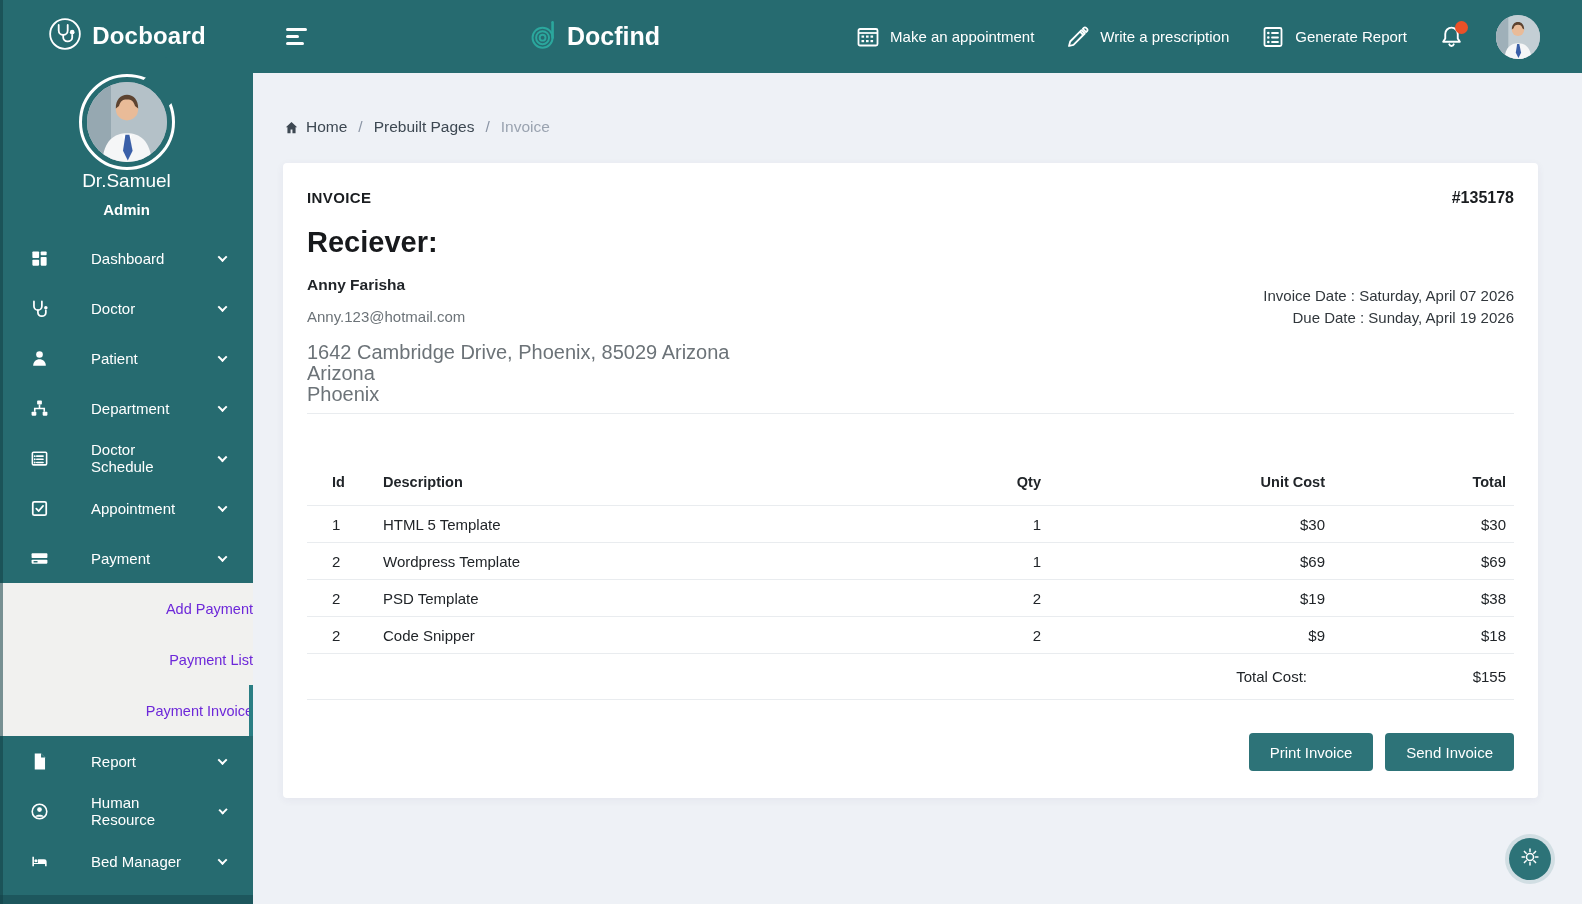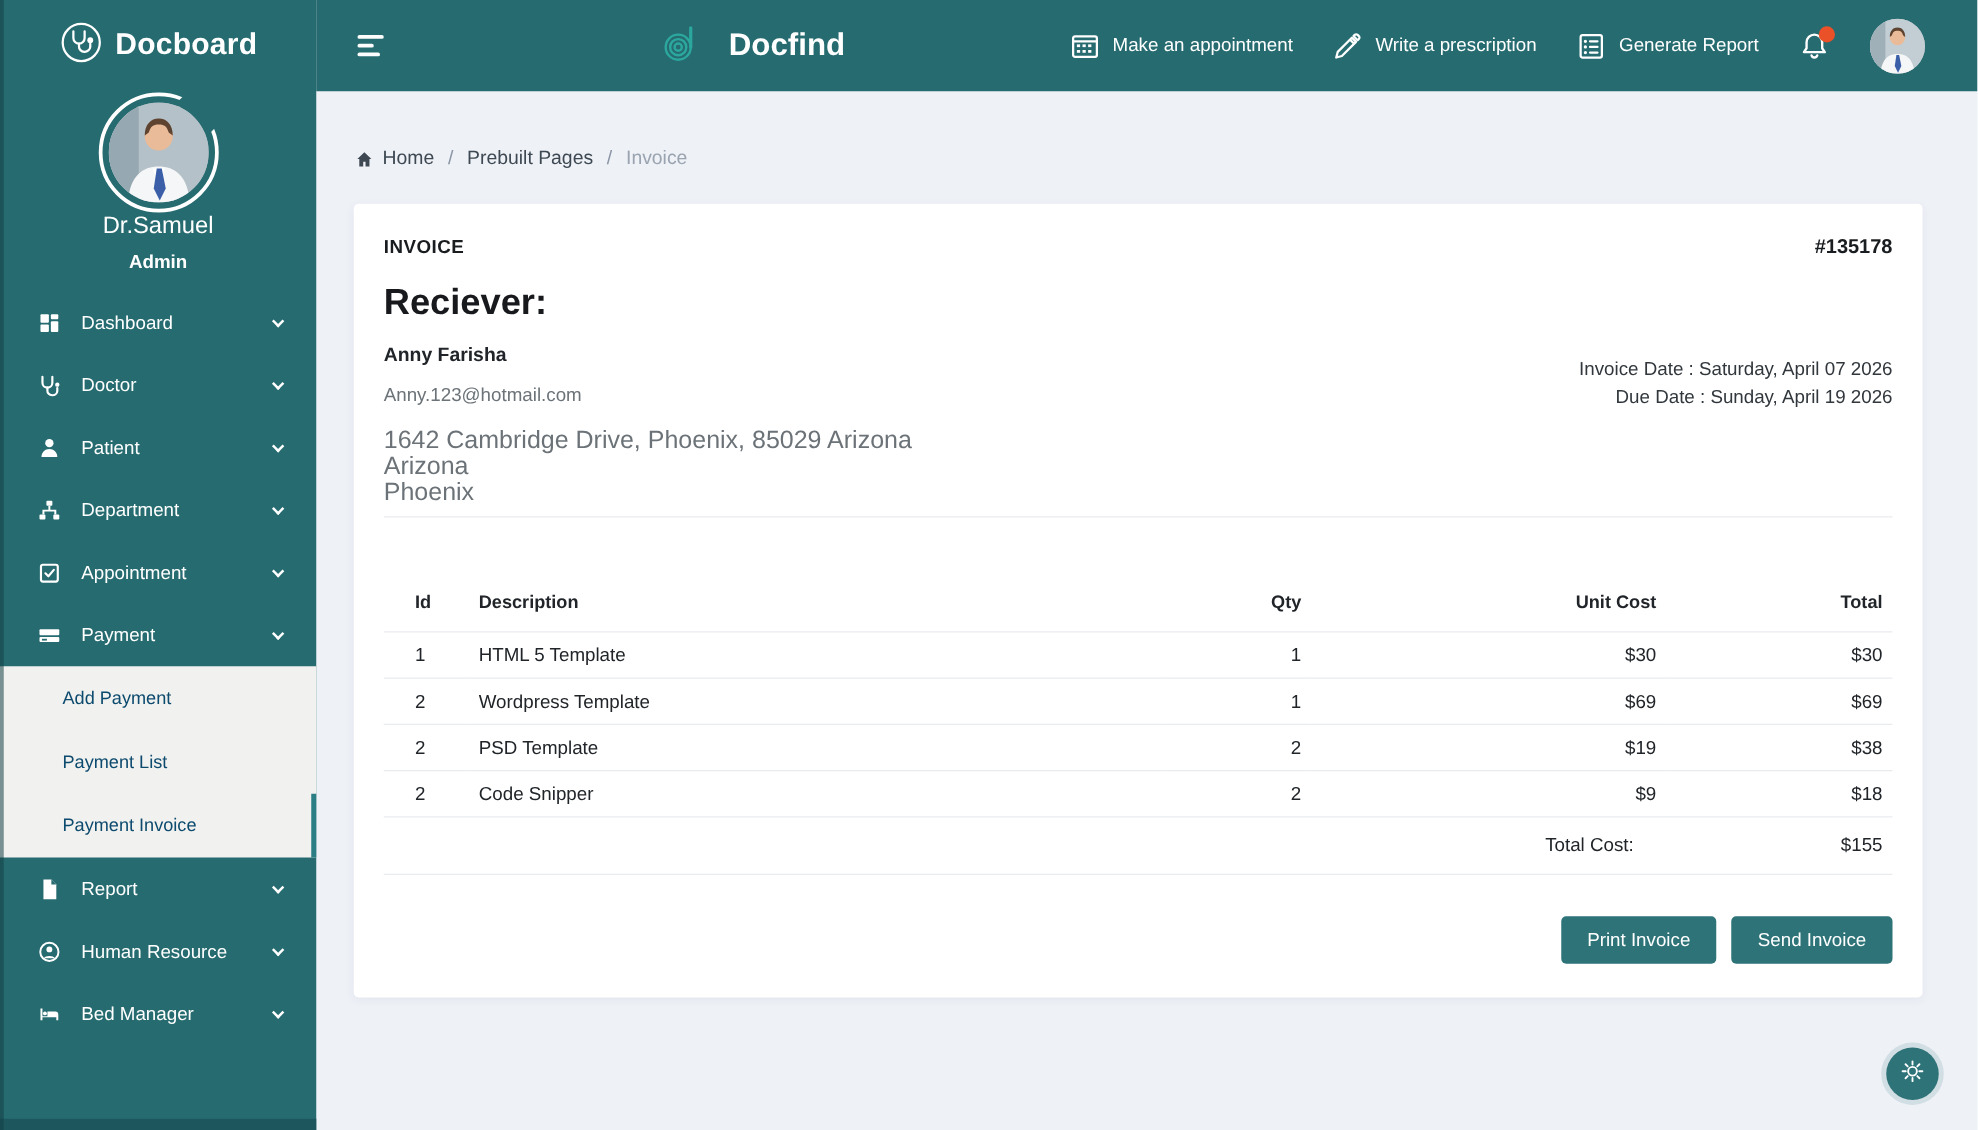--- a/index.html
+++ b/index.html
@@ -19,37 +19,37 @@
   .brand-text { color:#fff; font-size:24px; font-weight:700; letter-spacing:.2px; }
   .avatar-wrap { position:relative; width:96px; height:96px; margin:18px auto 0; }
   .avatar-ring { position:absolute; inset:0; border-radius:50%; border:3px solid #fff; }
   .ring-gap { position:absolute; width:36px; height:36px; right:-9px; top:-9px; background:#266b70; transform:rotate(45deg); }
   .avatar-photo { position:absolute; inset:8px; border-radius:50%; overflow:hidden; background:#aebec6; }
   .avatar-photo svg { width:100%; height:100%; display:block; }
   .user-name { margin-top:0; text-align:center; color:#fff; font-size:19px; }
   .user-role { margin-top:9px; text-align:center; color:#fff; font-size:15px; font-weight:700; }
 
   .menu { margin-top:15px; }
-  .menu-item { height:50px; display:flex; align-items:center; padding:0 27px 0 30px; color:#fff; font-size:15px; cursor:pointer; }
+  .menu-item { height:50px; display:flex; align-items:center; padding:0 27px 0 30px; color:#fff; font-size:15px; cursor:pointer;gap:26px; }
   .menu-icon { width:19px; height:19px; margin-right:16px; flex:none; color:#fff; }
   .menu-icon svg { width:100%; height:100%; display:block; }
   .chev { margin-left:auto; width:7px; height:7px; border-right:2px solid #fff; border-bottom:2px solid #fff; transform:rotate(45deg) translate(-1px,-1px); }
   .submenu { background:#f1f1ef; }
-  .submenu-item { height:51px; display:flex; align-items:center; padding-left:50px; color:#0c4a6e; font-size:14.5px; position:relative; cursor:pointer; }
+  .submenu-item { height:51px; display:flex; align-items:center; padding-left:50px; color:#6d28d9; font-size:14.5px; position:relative; cursor:pointer;justify-content:flex-end; }
   .submenu-item.active::after { content:""; position:absolute; right:0; top:0; width:4px; height:100%; background:#2a7e84; }
   .sidebar-bottom { position:absolute; left:0; bottom:0; width:100%; height:9px; background:#1d575d; }
 
   
   .header { position:absolute; left:253px; top:0; width:1329px; height:73px; background:#266b70; display:flex; align-items:center; z-index:9; }
   .hamburger { margin-left:33px; width:22px; cursor:pointer; }
   .hamburger span { display:block; height:2.5px; background:#fdfdfd; border-radius:2px; margin-bottom:4.5px; }
   .hamburger span:nth-child(1){ width:21px; }
   .hamburger span:nth-child(2){ width:13px; }
   .hamburger span:nth-child(3){ width:18px; margin-bottom:0; }
-  .logo { position:absolute; left:276px; top:0; height:73px; display:flex; align-items:center; gap:23px; }
+  .logo { position:absolute; left:276px; top:0; height:73px; display:flex; align-items:center; gap:7px; }
   .logo-text { color:#fff; font-size:25px; font-weight:700; }
   .header-nav { margin-left:auto; display:flex; align-items:center; gap:32px; margin-right:42px; }
   .nav-item { display:flex; align-items:center; gap:10px; color:#fff; font-size:15px; cursor:pointer; }
   .nav-item svg { width:24px; height:24px; display:block; }
   .bell-wrap { position:relative; cursor:pointer; }
   .bell-wrap svg { width:25px; height:25px; display:block; }
   .bell-dot { position:absolute; right:-4px; top:-3px; width:13px; height:13px; border-radius:50%; background:#ea5128; }
   .top-avatar { width:44px; height:44px; border-radius:50%; overflow:hidden; background:#aebec6; cursor:pointer; }
   .top-avatar svg { width:100%; height:100%; display:block; }
 
@@ -176,20 +176,31 @@
             <rect x="9" y="2" width="6" height="5" rx="1"></rect>
             <rect x="2" y="16" width="6" height="5" rx="1"></rect>
             <rect x="16" y="16" width="6" height="5" rx="1"></rect>
             <path d="M11 7h2v4h6v5h-2v-3H7v3H5v-5h6z"></path>
           </svg>
       </span>
       <span>Department</span>
       <span class="chev"></span>
     </div>
 
+    <div class="menu-item">
+      <span class="menu-icon">
+        <svg viewBox="0 0 24 24" fill="none" stroke="#fff" stroke-width="2">
+            <rect x="3" y="4" width="18" height="16" rx="1.5"></rect>
+            <path d="M8.5 9h8M8.5 13h8M8.5 17h8" stroke-linecap="round"></path>
+            <path d="M6 9h.01M6 13h.01M6 17h.01" stroke-linecap="round" stroke-width="2.4"></path>
+          </svg>
+      </span>
+      <span>Doctor Schedule</span>
+      <span class="chev"></span>
+    </div>
 
     <div class="menu-item">
       <span class="menu-icon">
         <svg viewBox="0 0 24 24" fill="none" stroke="#fff" stroke-width="2.2">
             <rect x="3.5" y="3.5" width="17" height="17" rx="2"></rect>
             <path d="M8 12.2l3 3 5.5-6.5" stroke-linecap="round" stroke-linejoin="round"></path>
           </svg>
       </span>
       <span>Appointment</span>
       <span class="chev"></span>

